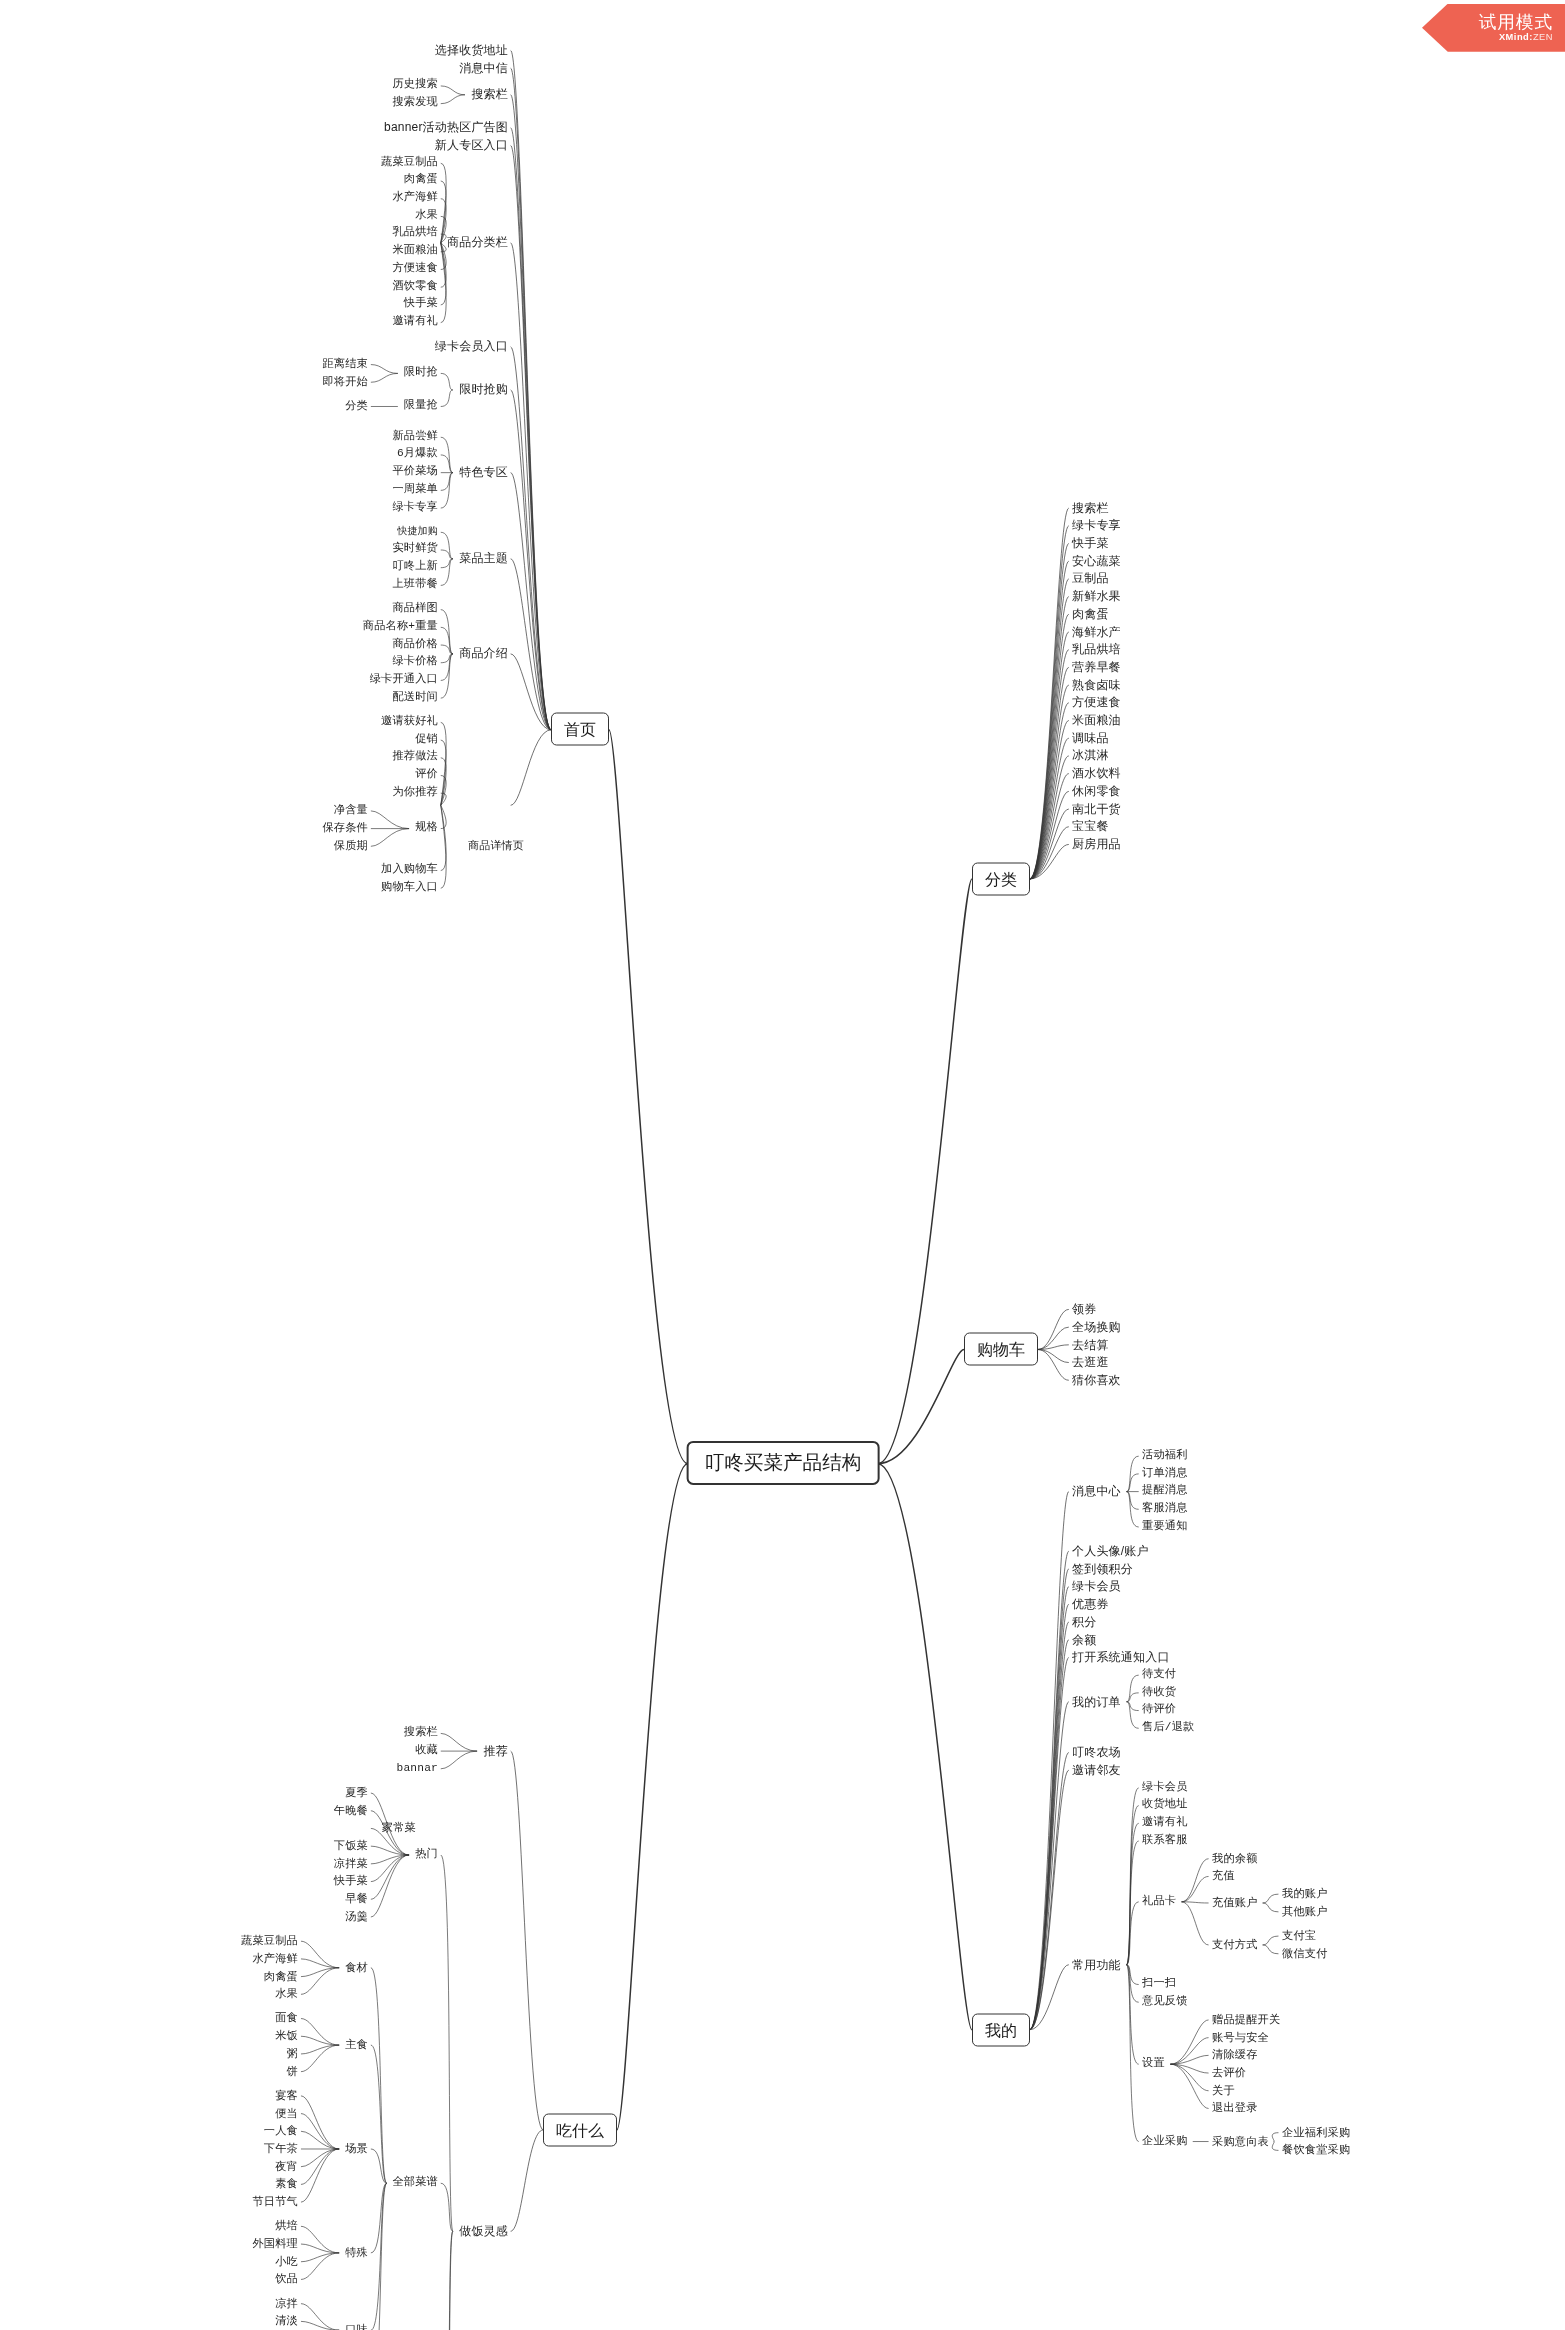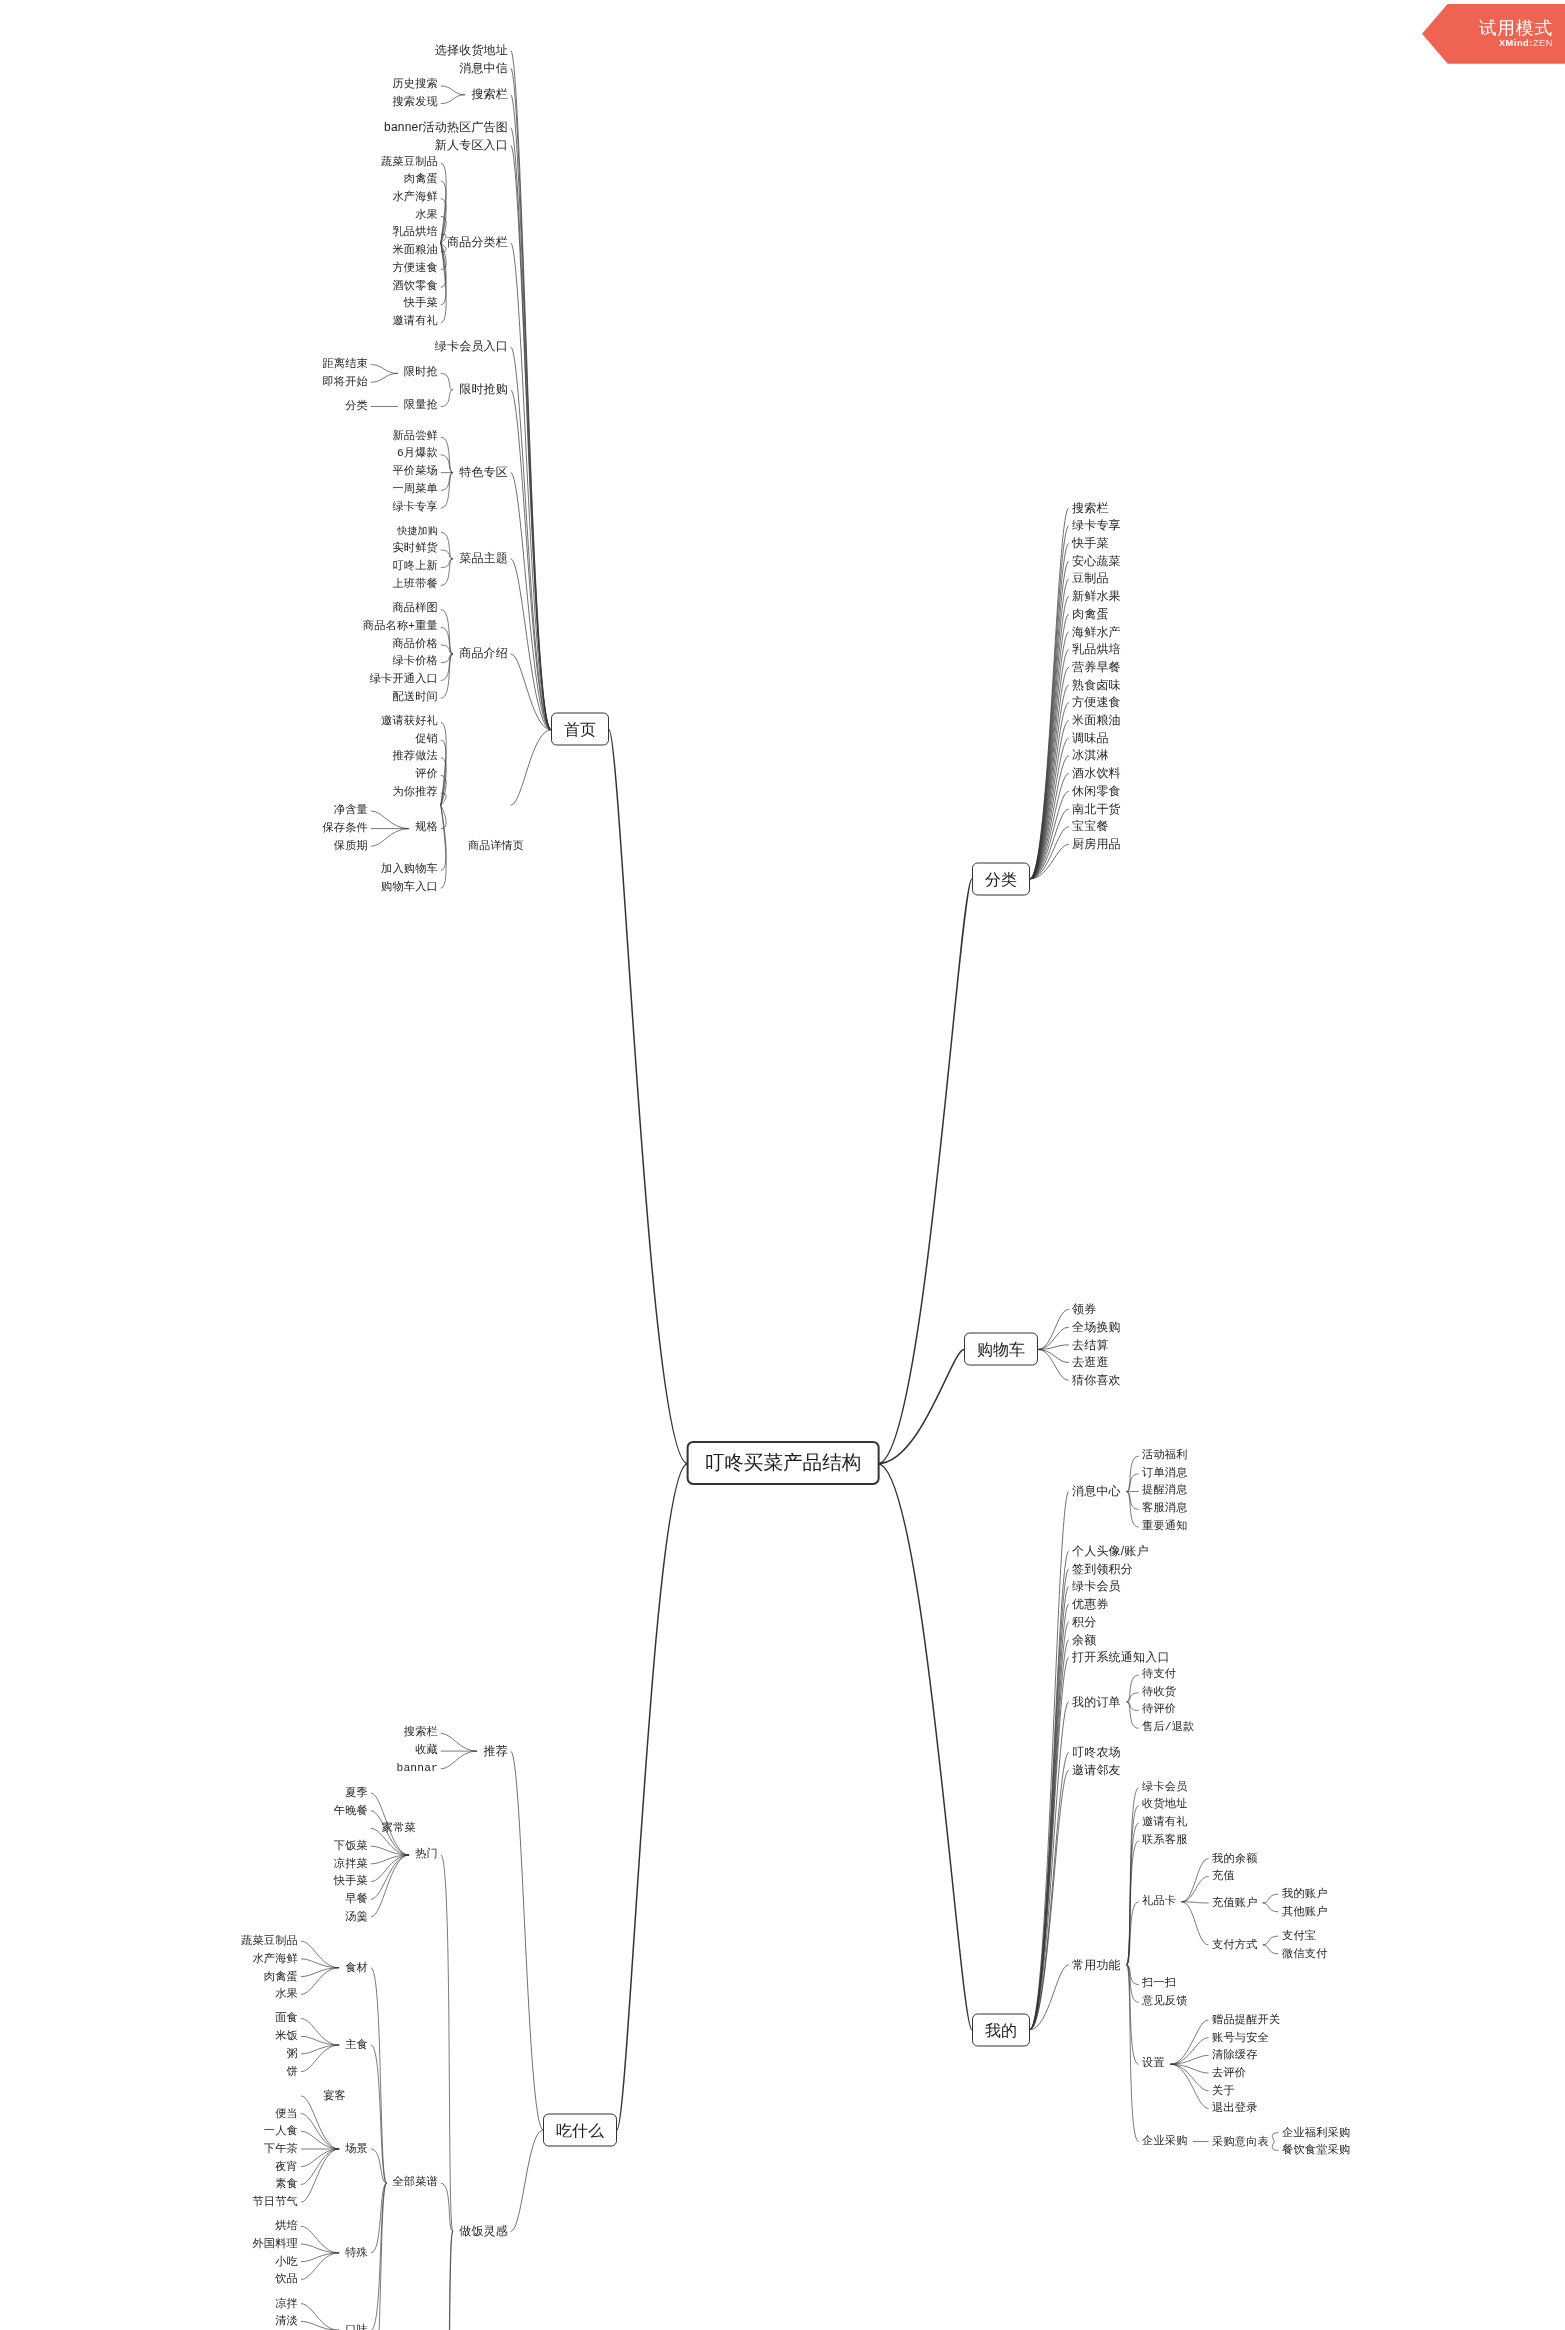--- a/index.html
+++ b/index.html
@@ -15,21 +15,21 @@
   .root{border:2.3px solid #333;border-radius:6.5px;background:#fff;
         font-size:19.6px;padding:10.3px 16px;color:#1b1b1b;}
   
   .main{border:1.9px solid #333;border-radius:5.6px;background:#fff;
         font-size:16px;padding:7.5px 12px;color:#1b1b1b;}
   
   .aL{transform:translate(-100%,-50%);}   
   .aR{transform:translate(0,-50%);}       
   .aC{transform:translate(-50%,-50%);}    
   
-  #badge{position:absolute;top:3.7px;right:0;height:60px;width:143px;
+  #badge{position:absolute;top:3.7px;right:0;height:48px;width:143px;
          background:#ee6352;color:#fff;
          clip-path:polygon(18% 0,100% 0,100% 100%,18% 100%,0 50%);
          display:flex;flex-direction:column;align-items:flex-end;
          justify-content:center;padding-right:12px;box-sizing:border-box;}
   #badge .b1{font-size:17.7px;letter-spacing:0.9px;line-height:1.05;}
   #badge .b2{font-size:9.3px;letter-spacing:0.5px;margin-top:0.9px;}
   #badge .b2 b{font-weight:bold;}
   #badge .b2 i{font-style:normal;opacity:.85;}
 </style>
 </head>
@@ -383,21 +383,21 @@
       <div class="node t aL" style="font-size: 11.2px; left: 298px; top: 1941px;">蔬菜豆制品</div>
       <div class="node t aL" style="font-size: 11.2px; left: 298px; top: 1959px;">水产海鲜</div>
       <div class="node t aL" style="font-size: 11.2px; left: 298px; top: 1977px;">肉禽蛋</div>
       <div class="node t aL" style="font-size: 11.2px; left: 298px; top: 1994px;">水果</div>
       <div class="node t aL" style="font-size: 11.2px; left: 368px; top: 1968px;">食材</div>
       <div class="node t aL" style="font-size: 11.2px; left: 298px; top: 2018px;">面食</div>
       <div class="node t aL" style="font-size: 11.2px; left: 298px; top: 2036px;">米饭</div>
       <div class="node t aL" style="font-size: 11.2px; left: 298px; top: 2054px;">粥</div>
       <div class="node t aL" style="font-size: 11.2px; left: 298px; top: 2072px;">饼</div>
       <div class="node t aL" style="font-size: 11.2px; left: 368px; top: 2045px;">主食</div>
-      <div class="node t aL" style="font-size: 11.2px; left: 298px; top: 2096px; margin-left: 48px;">宴客</div>
+      <div class="node t aL" style="font-size: 11.2px; left: 298px; top: 2096px;">宴客</div>
       <div class="node t aL" style="font-size: 11.2px; left: 298px; top: 2114px;">便当</div>
       <div class="node t aL" style="font-size: 11.2px; left: 298px; top: 2131px;">一人食</div>
       <div class="node t aL" style="font-size: 11.2px; left: 298px; top: 2149px;">下午茶</div>
       <div class="node t aL" style="font-size: 11.2px; left: 298px; top: 2167px;">夜宵</div>
       <div class="node t aL" style="font-size: 11.2px; left: 298px; top: 2184px;">素食</div>
       <div class="node t aL" style="font-size: 11.2px; left: 298px; top: 2202px;">节日节气</div>
       <div class="node t aL" style="font-size: 11.2px; left: 368px; top: 2149px;">场景</div>
       <div class="node t aL" style="font-size: 11.2px; left: 298px; top: 2226px;">烘培</div>
       <div class="node t aL" style="font-size: 11.2px; left: 298px; top: 2244px;">外国料理</div>
       <div class="node t aL" style="font-size: 11.2px; left: 298px; top: 2262px;">小吃</div>

